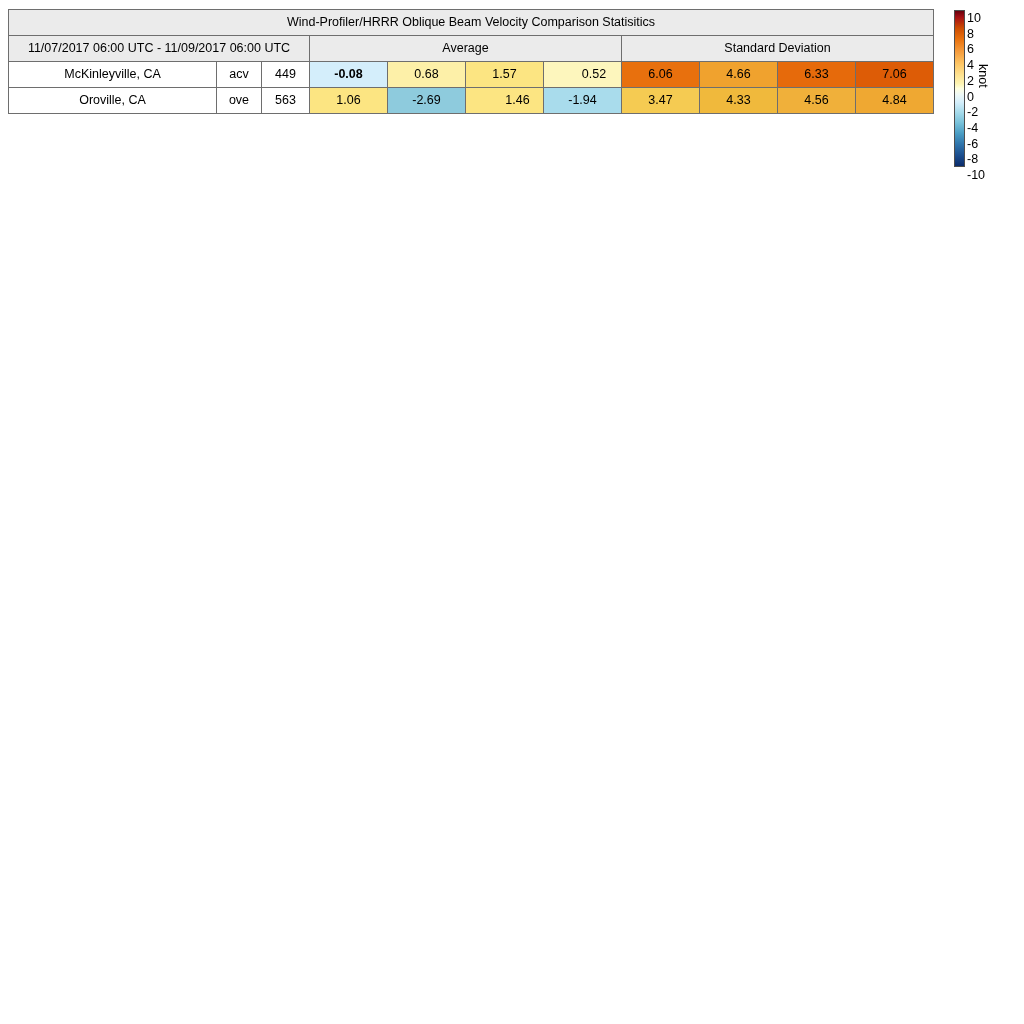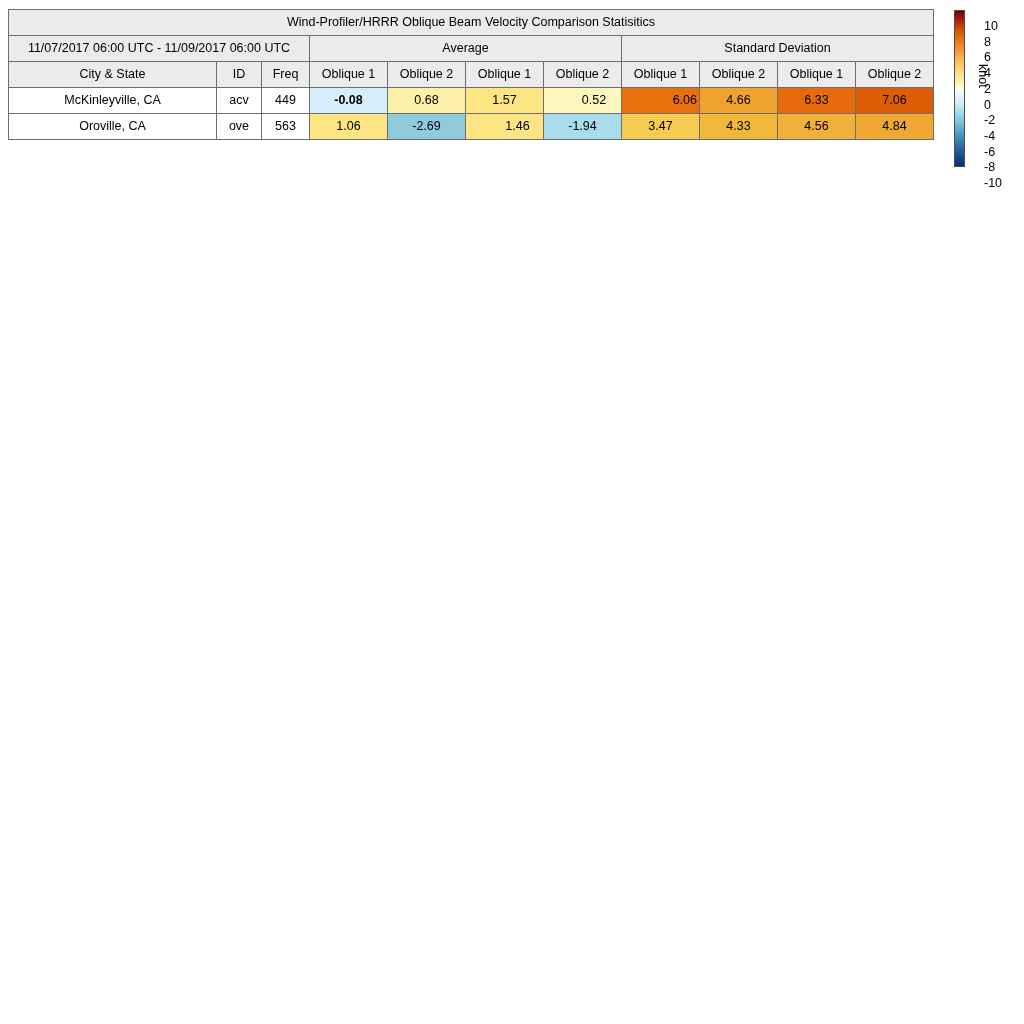--- a/index.html
+++ b/index.html
@@ -100,24 +100,23 @@
         #a9dcec 65%,
         #79c2da 72%,
         #4a9dc4 79%,
         #2f74ab 86%,
         #1c4f8f 93%,
         #0b2c6b 100%);
   }
   #colorbar-ticklabels {
     position: absolute;
     left: 17px;
-    top: 16px;
+    top: 8px;
     width: 26px;
     height: 163px;
-    margin-left: 17px;
   }
   #colorbar-ticklabels span {
     position: absolute;
     left: 0;
     font-size: 12.5px;
     line-height: 12px;
     color: #000000;
     white-space: nowrap;
   }
   #colorbar-unit {
@@ -157,43 +156,30 @@
           <td class="hdr" colspan="11">Wind-Profiler/HRRR Oblique Beam Velocity Comparison Statisitics</td>
         </tr>
 
         <tr>
           <td class="hdr-left" colspan="3">11/07/2017 06:00 UTC - 11/09/2017 06:00 UTC</td>
           <td class="hdr" colspan="4">Average</td>
           <td class="hdr" colspan="4">Standard Deviation</td>
         </tr>
 
 
-        <tr>
-          <td class="hdr">City &amp; State</td>
-          <td class="hdr">ID</td>
-          <td class="hdr">Freq</td>
-          <td class="hdr">Oblique 1</td>
-          <td class="hdr">Oblique 2</td>
-          <td class="hdr">Oblique 1</td>
-          <td class="hdr">Oblique 2</td>
-          <td class="hdr">Oblique 1</td>
-          <td class="hdr">Oblique 2</td>
-          <td class="hdr">Oblique 1</td>
-          <td class="hdr">Oblique 2</td>
-        </tr>
 
         <tr>
           <td class="val">McKinleyville, CA</td>
           <td class="val">acv</td>
           <td class="val">449</td>
           <td class="val" style="background-color: rgb(212, 238, 251); font-weight: bold;">-0.08</td>
           <td class="val" style="background-color: rgb(253, 240, 168);">0.68</td>
           <td class="val" style="background-color: rgb(252, 229, 130); margin-top: 40px;">1.57</td>
           <td class="val" style="background-color: rgb(253, 246, 189); padding-left: 25px;">0.52</td>
-          <td class="val" style="background-color: rgb(232, 112, 13); text-align: right;">6.06</td>
+          <td class="val" style="background-color: rgb(232, 112, 13);">6.06</td>
           <td class="val" style="background-color: rgb(240, 162, 46);">4.66</td>
           <td class="val" style="background-color: rgb(230, 106, 11);">6.33</td>
           <td class="val" style="background-color: rgb(221, 92, 6);">7.06</td>
         </tr>
 
         <tr>
           <td class="val">Oroville, CA</td>
           <td class="val">ove</td>
           <td class="val">563</td>
           <td class="val" style="background-color: rgb(252, 229, 130);">1.06</td>

